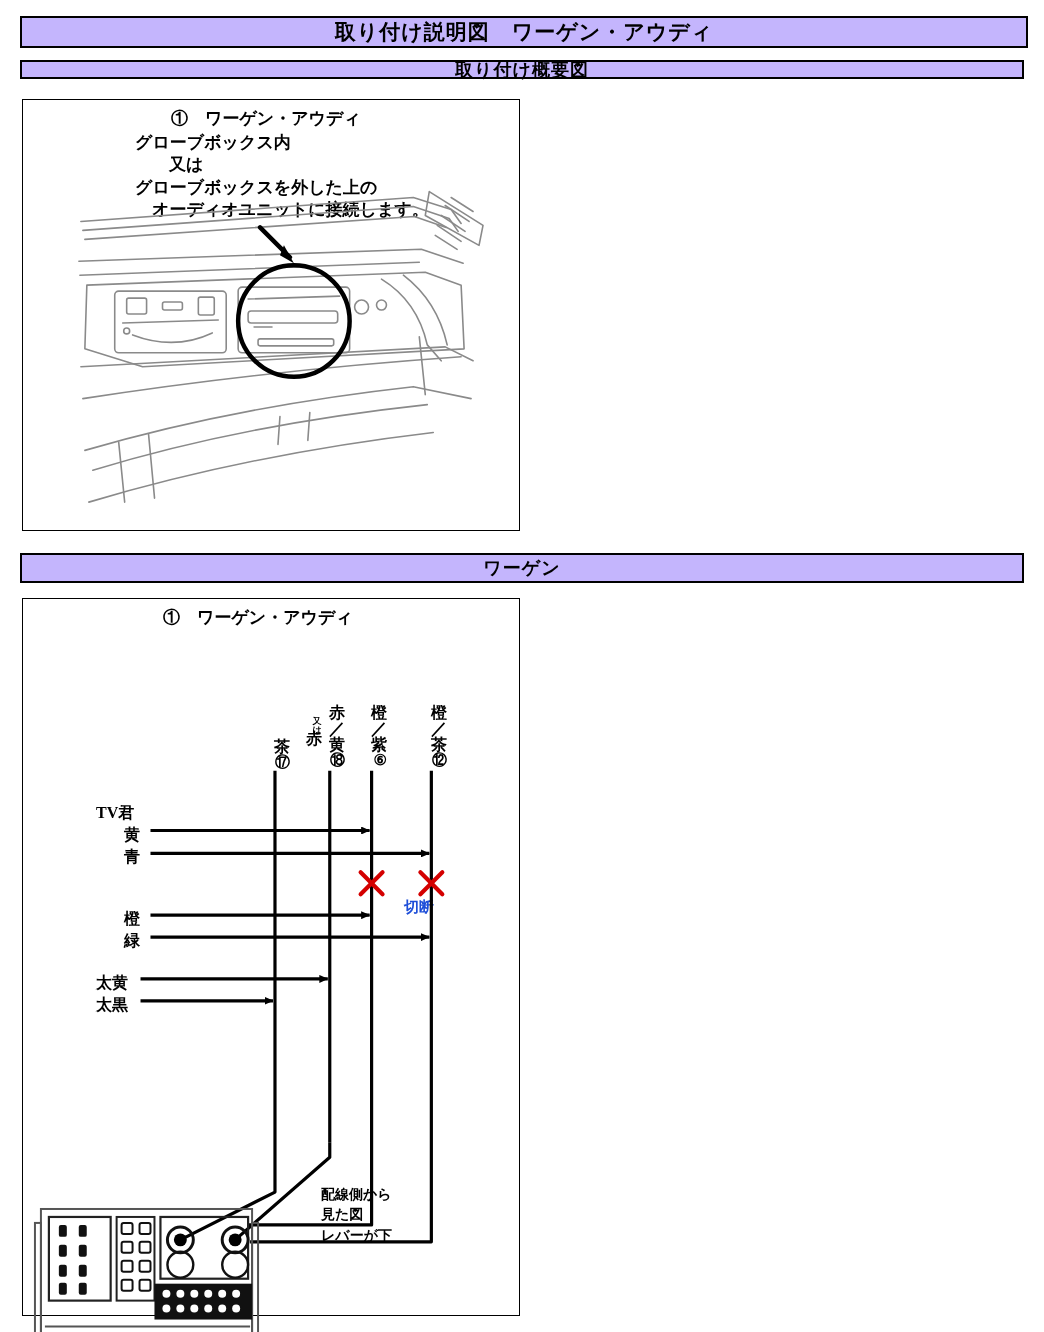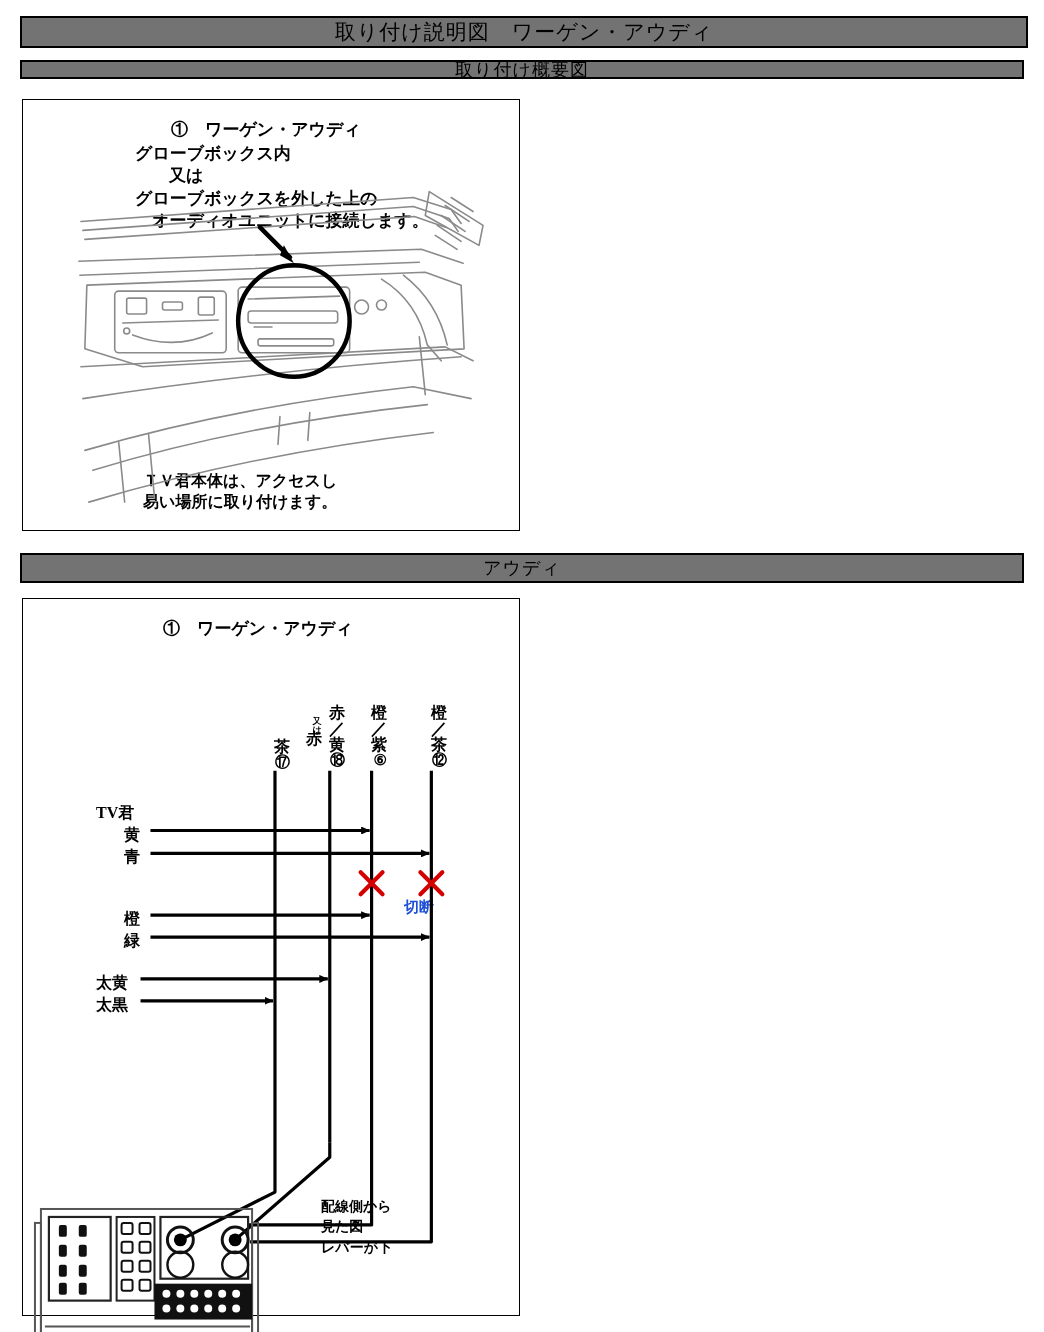--- a/index.html
+++ b/index.html
@@ -13,27 +13,27 @@
     height: 1332px;
     position: relative;
     font-family: "Liberation Serif", "DejaVu Serif", serif;
     color: #000;
     overflow: hidden;
   }
 
   
   .bar {
     position: absolute;
-    background: #737373;
+    background: #c4b5fd;
     border: 2px solid #000;
     box-sizing: border-box;
     display: flex;
     align-items: center;
     justify-content: center;
-    font-weight: normal;
+    font-weight: bold;
     letter-spacing: 1px;
   }
   #main-title-bar {
     left: 20px; top: 16px; width: 1008px; height: 32px;
     font-size: 21px;
   }
   #overview-bar {
     left: 20px; top: 60px; width: 1004px; height: 19px;
     font-size: 18px;
     border-width: 2px 2px 2px 2px;
@@ -54,22 +54,21 @@
   #wiring-panel   { left: 22px; top: 598px; width: 498px; height: 718px; }
 
   .panel-inner { position: absolute; inset: 0; }
 
   
   .txt {
     position: absolute;
     font-weight: bold;
     white-space: pre;
     line-height: 1.32;
-    font-family: Liberation Mono, monospace;
-    margin-top: 12px;
+    font-family: Liberation Serif, serif;
   }
 
   
   #ov-heading { left: 148px; top: 8px; font-size: 17px; }
   #ov-body    { left: 112px; top: 32px; font-size: 17px; }
   #ov-note    { left: 120px; top: 360px; font-size: 16px; }
 
   
   #wr-heading { left: 140px; top: 8px;  font-size: 17px; }
   #wr-body    { left: 118px; top: 50px; font-size: 17px; }
@@ -157,22 +156,20 @@
 <div class="panel" id="overview-panel">
   <div class="panel-inner">
 
     <div class="txt" id="ov-heading">①　ワーゲン・アウディ</div>
 
     <div class="txt" id="ov-body">グローブボックス内
 　　又は
 グローブボックスを外した上の
 　オーディオユニットに接続します。</div>
 
-    <div class="txt" id="ov-note">ＴＶ君本体は、アクセスし
-易い場所に取り付けます。</div>
 
     <svg class="art" viewBox="0 0 498 432">
       <g fill="none" stroke="#8a8a8a" stroke-width="1.6" stroke-linejoin="round" stroke-linecap="round">
 
         <path d="M 58 122 L 392 98 L 430 110 L 440 124"></path>
         <path d="M 60 131 L 392 107 L 428 119 L 437 132"></path>
         <path d="M 62 140 L 393 117 L 425 128"></path>
 
         <path d="M 56 162 L 400 150 L 442 164"></path>
         <path d="M 57 176 L 398 163"></path>
@@ -216,21 +213,21 @@
 
       <g>
         <line x1="238" y1="128" x2="268" y2="158" stroke="#000" stroke-width="4.5" stroke-linecap="round"></line>
         <polygon points="272,164 258,156 262,146" fill="#000"></polygon>
       </g>
     </svg>
   </div>
 </div>
 
 <div class="bar" id="wiring-bar">
-  <span>アウディ</span>
+  <span>ワーゲン</span>
 </div>
 
 <div class="panel" id="wiring-panel">
   <div class="panel-inner">
 
     <div class="txt" id="wr-heading">①　ワーゲン・アウディ</div>
 
 
     <div class="vlabel" id="vl-17">
       <span>茶</span>

